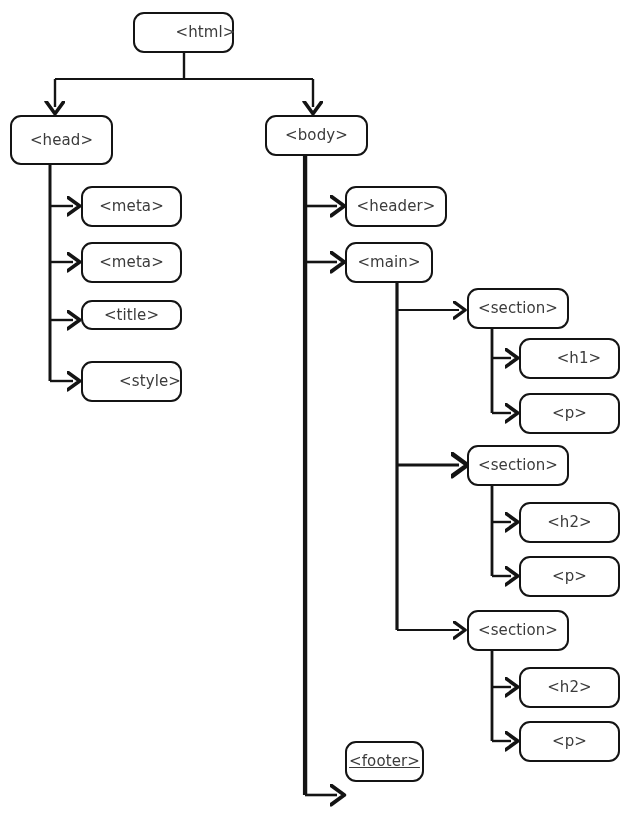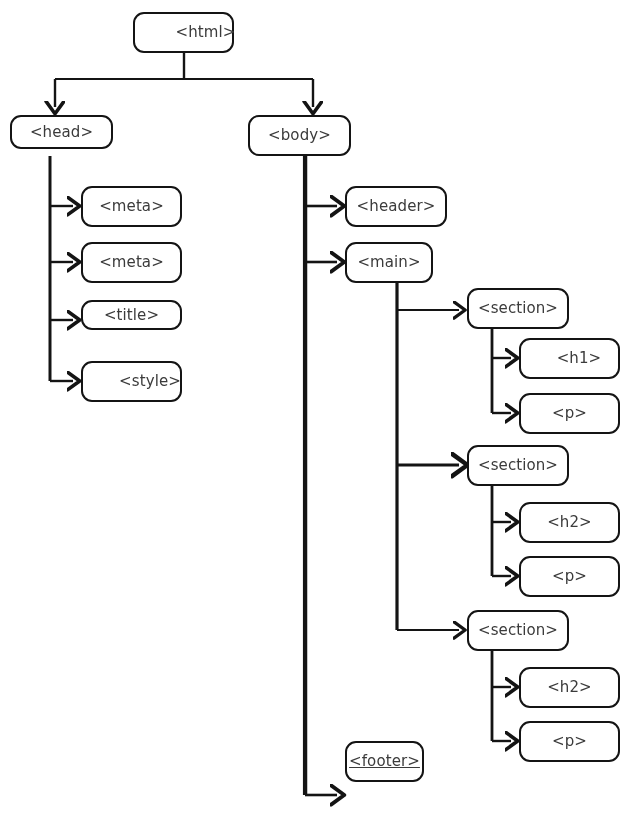--- a/index.html
+++ b/index.html
@@ -89,22 +89,22 @@
       <path d="M 492 522 L 511 522" marker-end="url(#arrowRight)"></path>
       <path d="M 492 576 L 511 576" marker-end="url(#arrowRight)"></path>
 
       <path d="M 492 651 L 492 741" stroke-width="2.8"></path>
       <path d="M 492 687 L 511 687" marker-end="url(#arrowRight)"></path>
       <path d="M 492 741 L 511 741" marker-end="url(#arrowRight)"></path>
     </g>
   </svg>
 
   <div class="node" style="left: 133px; top: 12px; width: 101px; height: 41px; padding-left: 44px;">&lt;html&gt;</div>
-  <div class="node" style="left: 10px; top: 115px; width: 103px; height: 34px;">&lt;head&gt;</div>
-  <div class="node" style="left: 248px; top: 115px; width: 103px; height: 41px;">&lt;body&gt;</div>
+  <div class="node" style="left: 10px; top: 115px; width: 103px; height: 50px;">&lt;head&gt;</div>
+  <div class="node" style="left: 265px; top: 115px; width: 103px; height: 41px;">&lt;body&gt;</div>
   <div class="node" style="left: 81px; top: 186px; width: 101px; height: 41px;">&lt;meta&gt;</div>
   <div class="node" style="left: 81px; top: 242px; width: 101px; height: 41px;">&lt;meta&gt;</div>
   <div class="node" style="left: 81px; top: 300px; width: 101px; height: 30px;">&lt;title&gt;</div>
   <div class="node" style="left: 81px; top: 361px; width: 101px; height: 41px; padding-left: 37px;">&lt;style&gt;</div>
   <div class="node" style="left: 345px; top: 186px; width: 102px; height: 41px;">&lt;header&gt;</div>
   <div class="node" style="left: 345px; top: 242px; width: 88px; height: 41px;">&lt;main&gt;</div>
   <div class="node" style="left: 467px; top: 288px; width: 102px; height: 41px;">&lt;section&gt;</div>
   <div class="node" style="left: 519px; top: 338px; width: 101px; height: 41px; padding-left: 19px;">&lt;h1&gt;</div>
   <div class="node" style="left: 519px; top: 393px; width: 101px; height: 41px;">&lt;p&gt;</div>
   <div class="node" style="left: 467px; top: 445px; width: 102px; height: 41px;">&lt;section&gt;</div>

